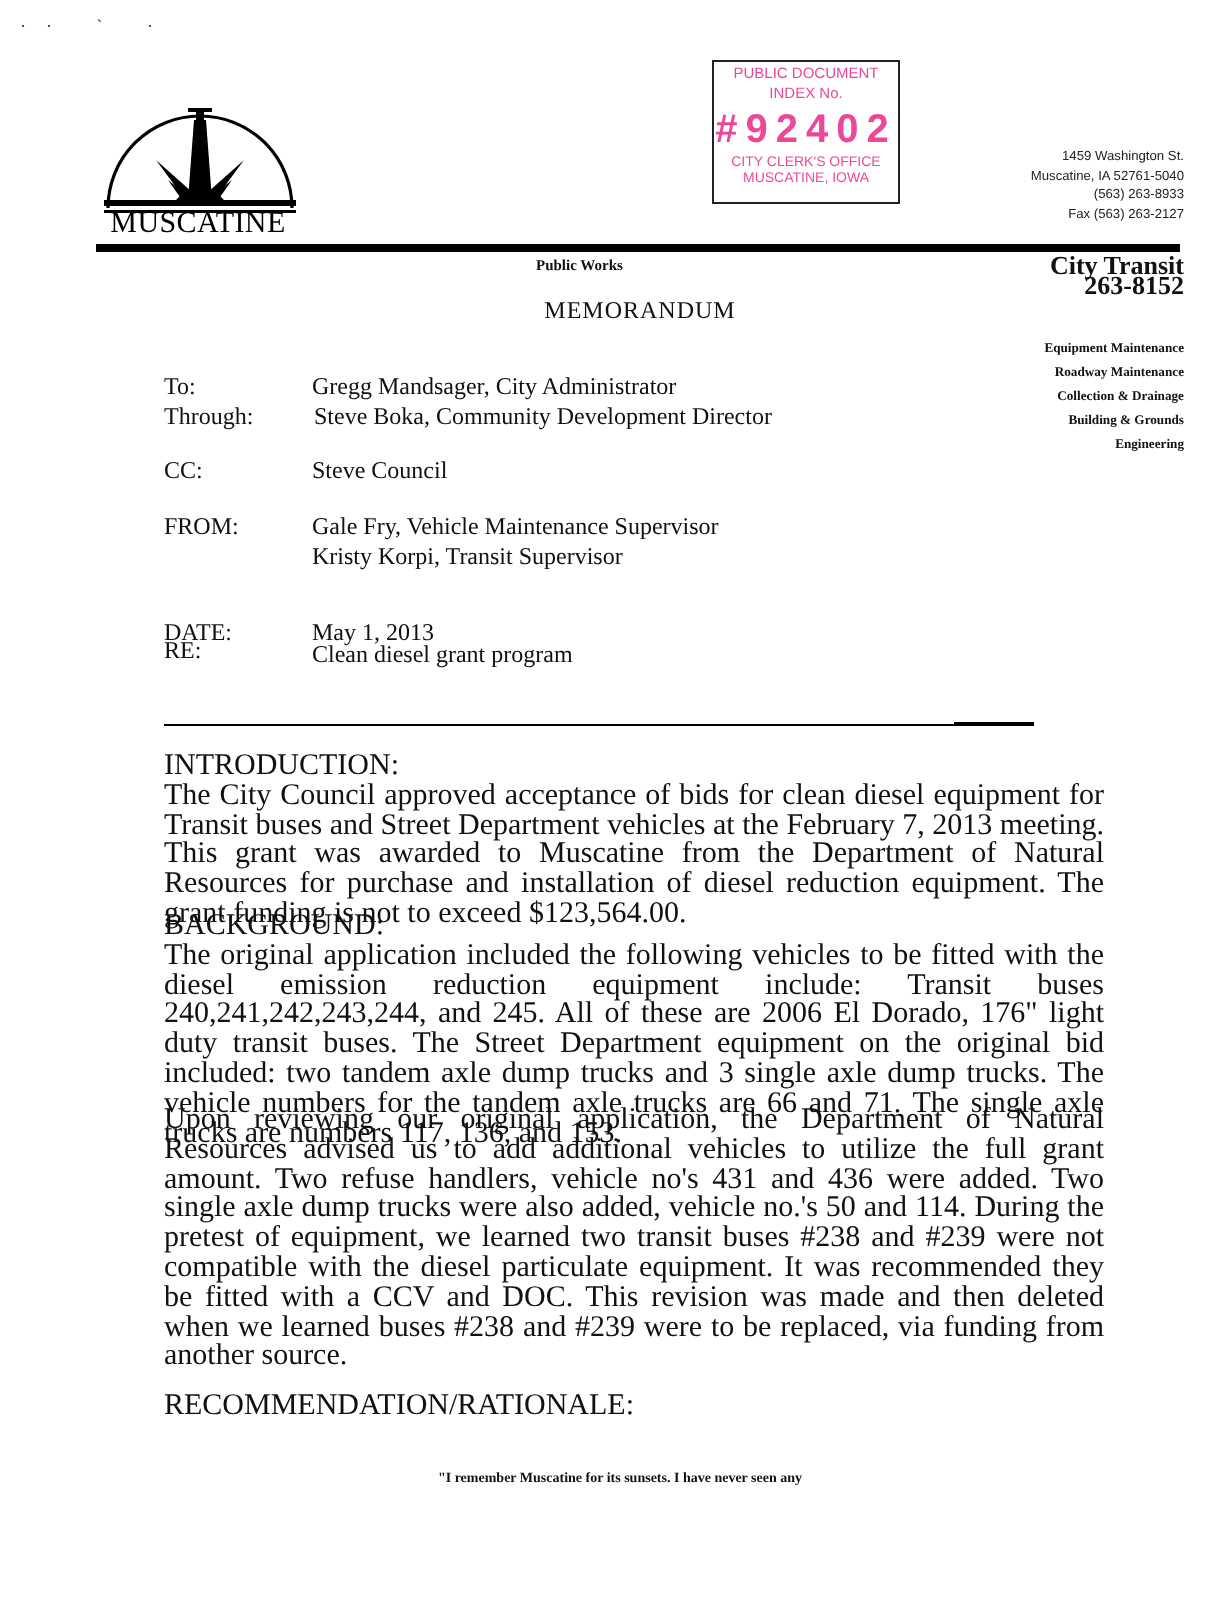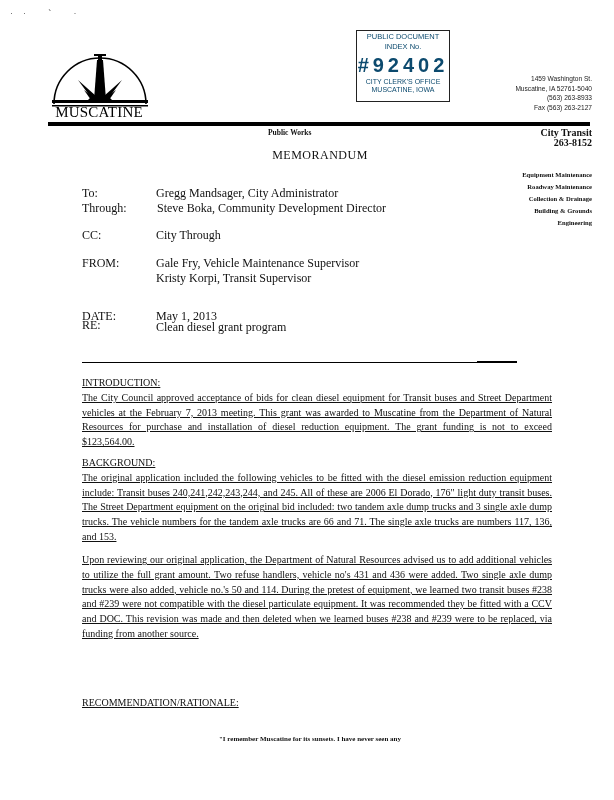--- a/index.html
+++ b/index.html
@@ -16,44 +16,44 @@
       left: 47px; top: 104px; width: 104px; text-align: center;
       font-family: "Liberation Serif", serif; font-size: 15px; letter-spacing: 0.2px;
       color: #000;
     }
     .header-rule { left: 48px; top: 122px; width: 542px; height: 4px; background: #000; }
 
     
     .stamp {
       left: 356px; top: 30px; width: 92px; height: 70px;
       border: 1.5px solid #222; text-align: center;
-      font-family: "Liberation Sans", "DejaVu Sans", sans-serif; color: #0c4a6e;
+      font-family: "Liberation Sans", "DejaVu Sans", sans-serif; color: #ec4899;
     }
     .stamp .l1 { font-size: 7.5px; line-height: 8px; margin-top: 2px; }
     .stamp .num { font-size: 20px; font-weight: bold; letter-spacing: 4px; margin: 3px 0 2px 0; line-height: 22px; }
     .stamp .l3 { font-size: 7px; line-height: 8px; }
     .addr-block {
       left: 470px; top: 74px; width: 122px; text-align: right;
       font-family: "Liberation Sans", sans-serif; font-size: 6.6px; line-height: 9.5px; color: #222;
     }
 
     
     .dept-public { left: 268px; top: 128px; width: 100px; font-size: 7.5px; font-weight: bold; }
-    .dept-transit { left: 500px; top: 128px; width: 92px; text-align: right; font-size: 10px; font-weight: bold; line-height: 10px; }
+    .dept-transit { left: 500px; top: 128px; width: 92px; text-align: right; font-size: 13px; font-weight: bold; line-height: 10px; }
     .dept-list { left: 470px; top: 169px; width: 122px; text-align: right; font-size: 6.6px; font-weight: bold; line-height: 12px; }
     .memo-title { left: 265px; top: 148px; width: 110px; text-align: center; font-size: 12px; letter-spacing: 0.5px; }
 
     
     .field-label { left: 82px; font-size: 12px; }
     .field-value { left: 156px; font-size: 12px; line-height: 14.5px; }
 
     .divider { left: 82px; top: 362px; width: 395px; height: 1px; background: #000; }
     .divider2 { left: 477px; top: 361px; width: 40px; height: 2px; background: #000; }
 
-    .section { left: 82px; width: 470px; font-size: 10px; line-height: 14.8px; text-align: justify; text-decoration: underline; }
+    .section { left: 82px; width: 470px; font-size: 15px; line-height: 14.8px; text-align: justify; }
     .section .heading { display: block; }
 
     .quote {
       left: 200px; top: 733px; width: 220px; text-align: center;
       font-size: 7px; line-height: 12px; font-weight: bold;
     }
     .quote .author { margin-left: 10px; }
   </style>
 </head>
 <body>
@@ -105,21 +105,21 @@
   <div>Building &amp; Grounds</div>
   <div>Engineering</div>
 </div>
 
 <div class="abs field-label" style="top:186px;">To:</div>
 <div class="abs field-value" style="top:186px;">Gregg Mandsager, City Administrator</div>
 <div class="abs field-label" style="top:201px;text-align:center;">Through:</div>
 <div class="abs field-value" style="top:201px; left:157px;">Steve Boka, Community Development Director</div>
 
 <div class="abs field-label" style="top:228px;">CC:</div>
-<div class="abs field-value" style="top:228px;">City Through</div>
+<div class="abs field-value" style="top:228px;">Steve Council</div>
 
 <div class="abs field-label" style="top:256px;">FROM:</div>
 <div class="abs field-value" style="top:256px;">
   <div>Gale Fry, Vehicle Maintenance Supervisor</div>
   <div>Kristy Korpi, Transit Supervisor</div>
 </div>
 
 <div class="abs field-label" style="top:309px;">DATE:</div>
 <div class="abs field-value" style="top:309px;">May 1, 2013</div>
 

